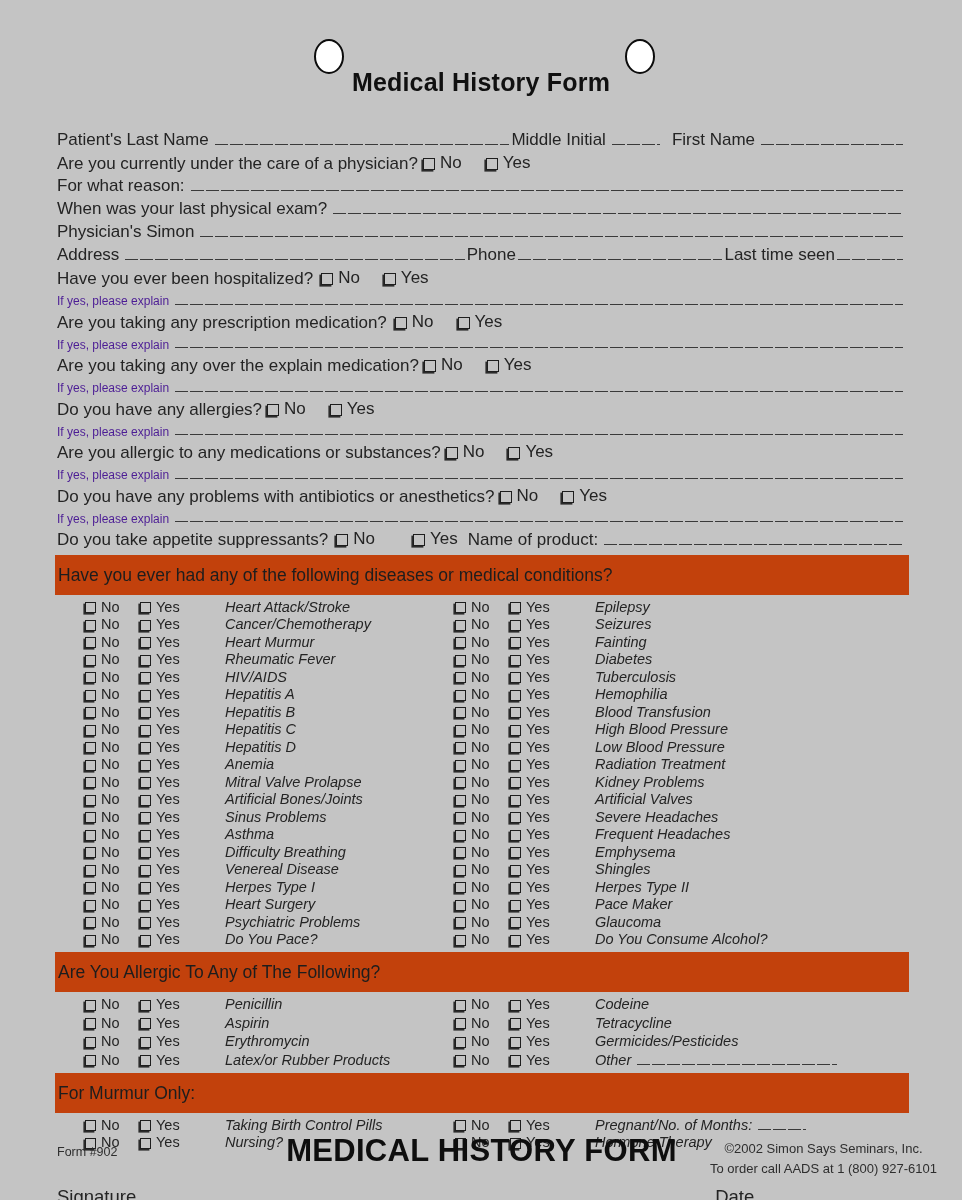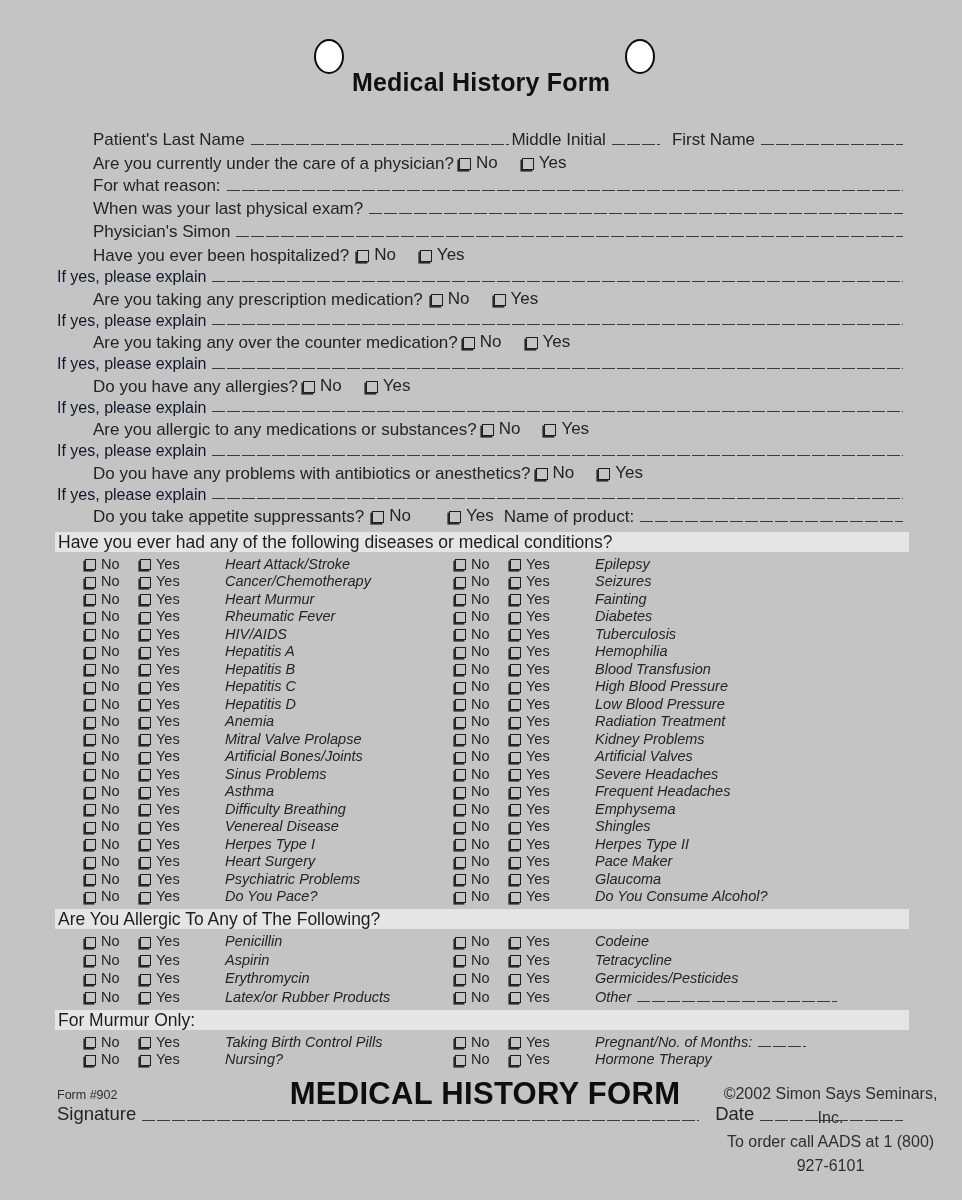--- a/index.html
+++ b/index.html
@@ -32,29 +32,29 @@
 
   
   .cb{display:inline-block;width:9px;height:9px;border:1.4px solid #1e1e1e;
       box-shadow:-1.6px 1.6px 0 #2b2b2b;background:transparent;
       position:relative;top:1px;margin-right:5px;}
   .cb-lg{width:10px;height:10px;}
   .cbg{display:inline-flex;align-items:center;margin-left:8px;white-space:nowrap;}
   .cbg + .cbg{margin-left:24px;}
 
   
-  .q{display:flex;align-items:baseline;height:23px;font-size:17px;white-space:nowrap;margin-left:36px;}
+  .q{display:flex;align-items:baseline;height:23px;font-size:17px;white-space:nowrap;}
   .q .qt{flex:0 0 auto;}
   .q .qt2{flex:0 0 auto;margin-left:10px;}
-  .explain{display:flex;align-items:baseline;height:20.5px;font-size:16px;color:#0f172a;white-space:nowrap;}
+  .explain{display:flex;align-items:baseline;height:20.5px;font-size:12px;color:#4c1d95;white-space:nowrap;}
   .lbl{flex:0 0 auto;}
   .gap-m{margin-left:10px;}
 
   
-  .band{background:#e5e5e5;height:20px;display:flex;align-items:center;
+  .band{background:#c2410c;height:40px;display:flex;align-items:center;
         font-size:17.5px;color:#1d1d1d;padding-left:3px;margin-left:-2px;margin-right:-4px;}
 
   
   .grid{display:flex;padding-left:28px;margin-top:3px;}
   .gcol{display:flex;flex-direction:column;}
   .gcol-left{flex:0 0 370px;}
   .gcol-right{flex:1 1 auto;}
   .grow{display:flex;align-items:center;height:17.5px;font-size:14.5px;white-space:nowrap;}
   .grow-tall{height:18.5px;}
   .gcell{display:inline-flex;align-items:center;}
@@ -71,22 +71,22 @@
   .sigrow{display:flex;align-items:center;font-size:18.5px;margin-top:35px;white-space:nowrap;}
   .sigrow .fl-sig{flex:3.9 1 0;}
   .sigrow .fl-date{flex:1 1 0;}
   .sigrow .datelbl{margin-left:14px;}
 
   
   .footer{position:absolute;left:0;bottom:22px;width:962px;display:flex;align-items:flex-start;}
   .f-left{flex:0 0 200px;font-size:12.5px;padding-left:57px;padding-top:12px;color:#2e2e2e;}
   .f-center{flex:1 1 auto;text-align:center;font-size:31px;font-weight:700;
             letter-spacing:0.3px;color:#0e0e0e;}
-  .f-right{flex:0 0 235px;font-size:16px;color:#2e2e2e;text-align:center;
-           padding-top:6px;padding-right:14px;line-height:1.5;}
+  .f-right{flex:0 0 235px;font-size:13px;color:#2e2e2e;text-align:center;
+           padding-top:6px;padding-right:21px;line-height:1.5;}
 </style>
 </head>
 <body>
 
 <div class="page">
 
   <div class="hole hole1"></div>
   <div class="hole hole2"></div>
 
   <div class="title">Medical History Form</div>
@@ -122,20 +122,28 @@
     <div class="q">
       <span class="lbl">When was your last physical exam?</span>
       <span class="fl"></span>
     </div>
 
     <div class="q">
       <span class="lbl">Physician's Simon</span>
       <span class="fl"></span>
     </div>
 
+    <div class="q">
+      <span class="lbl">Address</span>
+      <span class="fl" style="flex:3.4 1 0"></span>
+      <span class="lbl">Phone</span>
+      <span class="fl" style="flex:2.05 1 0;margin-left:2px"></span>
+      <span class="lbl">Last time seen</span>
+      <span class="fl fixed" style="width:66px;margin-left:2px"></span>
+    </div>
 
     <div class="q">
       <span class="qt">Have you ever been hospitalized?</span>
       <span class="cbg">
           <span class="cb cb-lg"></span>
           <span>No</span>
         </span>
       <span class="cbg">
           <span class="cb cb-lg"></span>
           <span>Yes</span>
@@ -156,21 +164,21 @@
           <span class="cb cb-lg"></span>
           <span>Yes</span>
         </span>
     </div>
     <div class="explain">
       <span class="lbl">If yes, please explain</span>
       <span class="fl"></span>
     </div>
 
     <div class="q">
-      <span class="qt">Are you taking any over the counter medication?</span>
+      <span class="qt">Are you taking any over the explain medication?</span>
       <span class="cbg" style="margin-left:5px">
           <span class="cb cb-lg"></span>
           <span>No</span>
         </span>
       <span class="cbg">
           <span class="cb cb-lg"></span>
           <span>Yes</span>
         </span>
     </div>
     <div class="explain">

